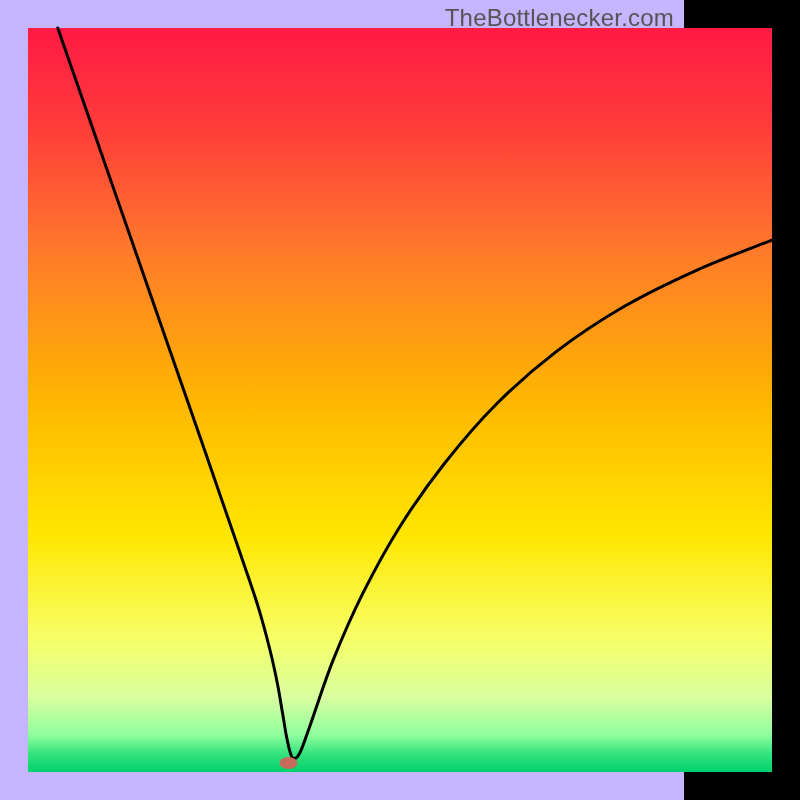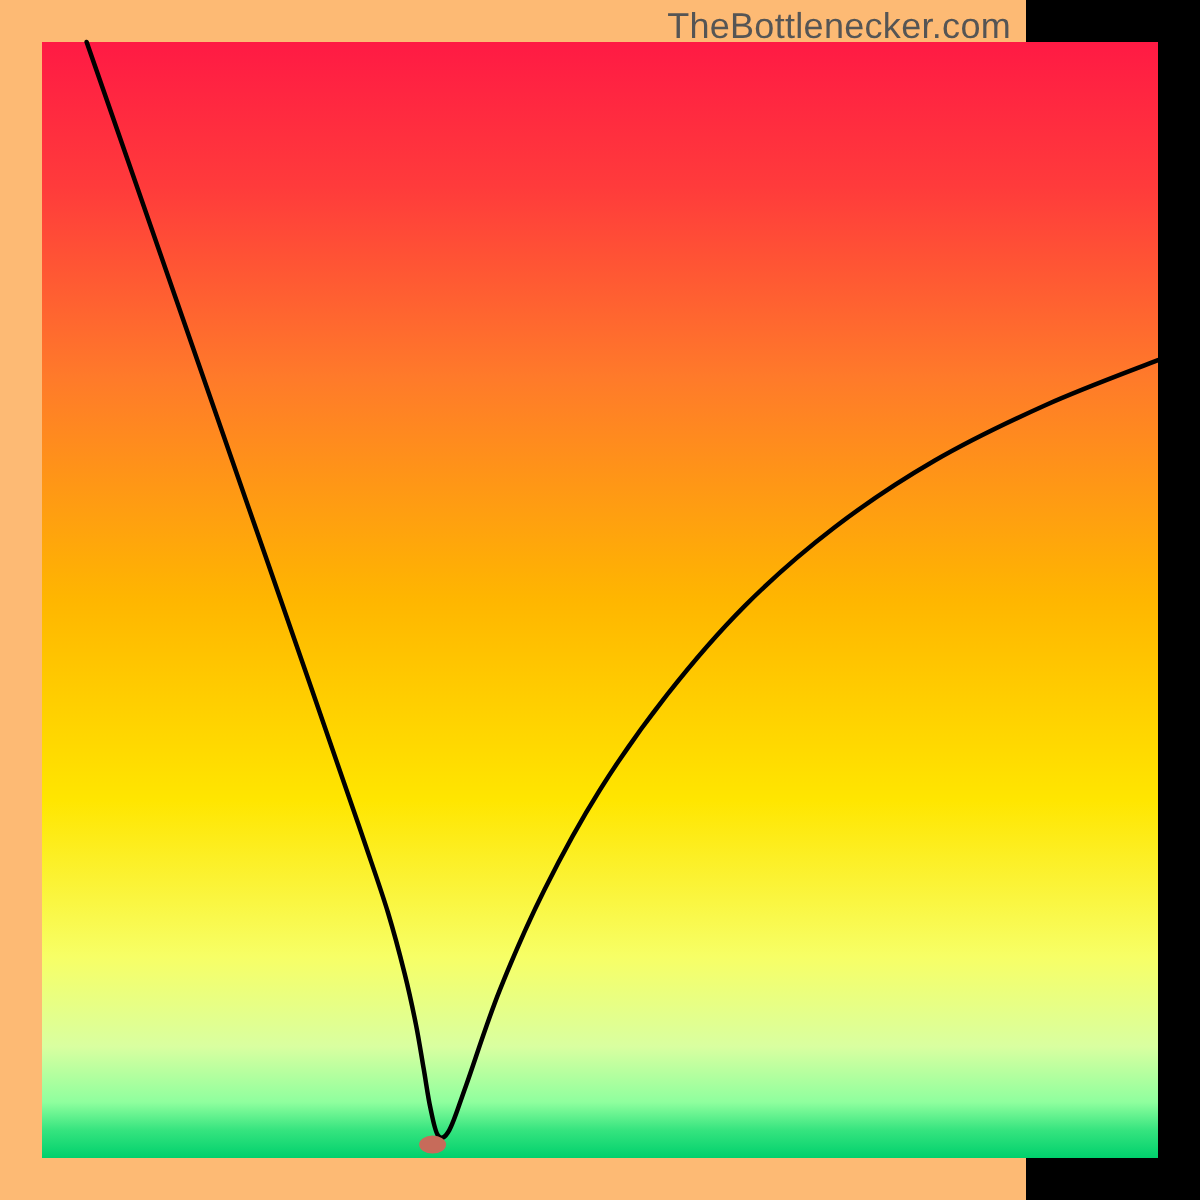--- a/index.html
+++ b/index.html
@@ -9,21 +9,21 @@
     height: 800px;
     background: #000;
     font-family: Arial, Helvetica, sans-serif;
     overflow: hidden;
   }
   .frame {
     position: absolute;
     left: 0; top: 0;
     width: 684px;
     height: 800px;
-    background: #fdba74;
+    background: #c4b5fd;
   }
   svg {
     position: absolute;
     left: 0; top: 0;
   }
   .watermark {
     position: absolute;
     top: 4px;
     right: 10px;
     color: #555;

